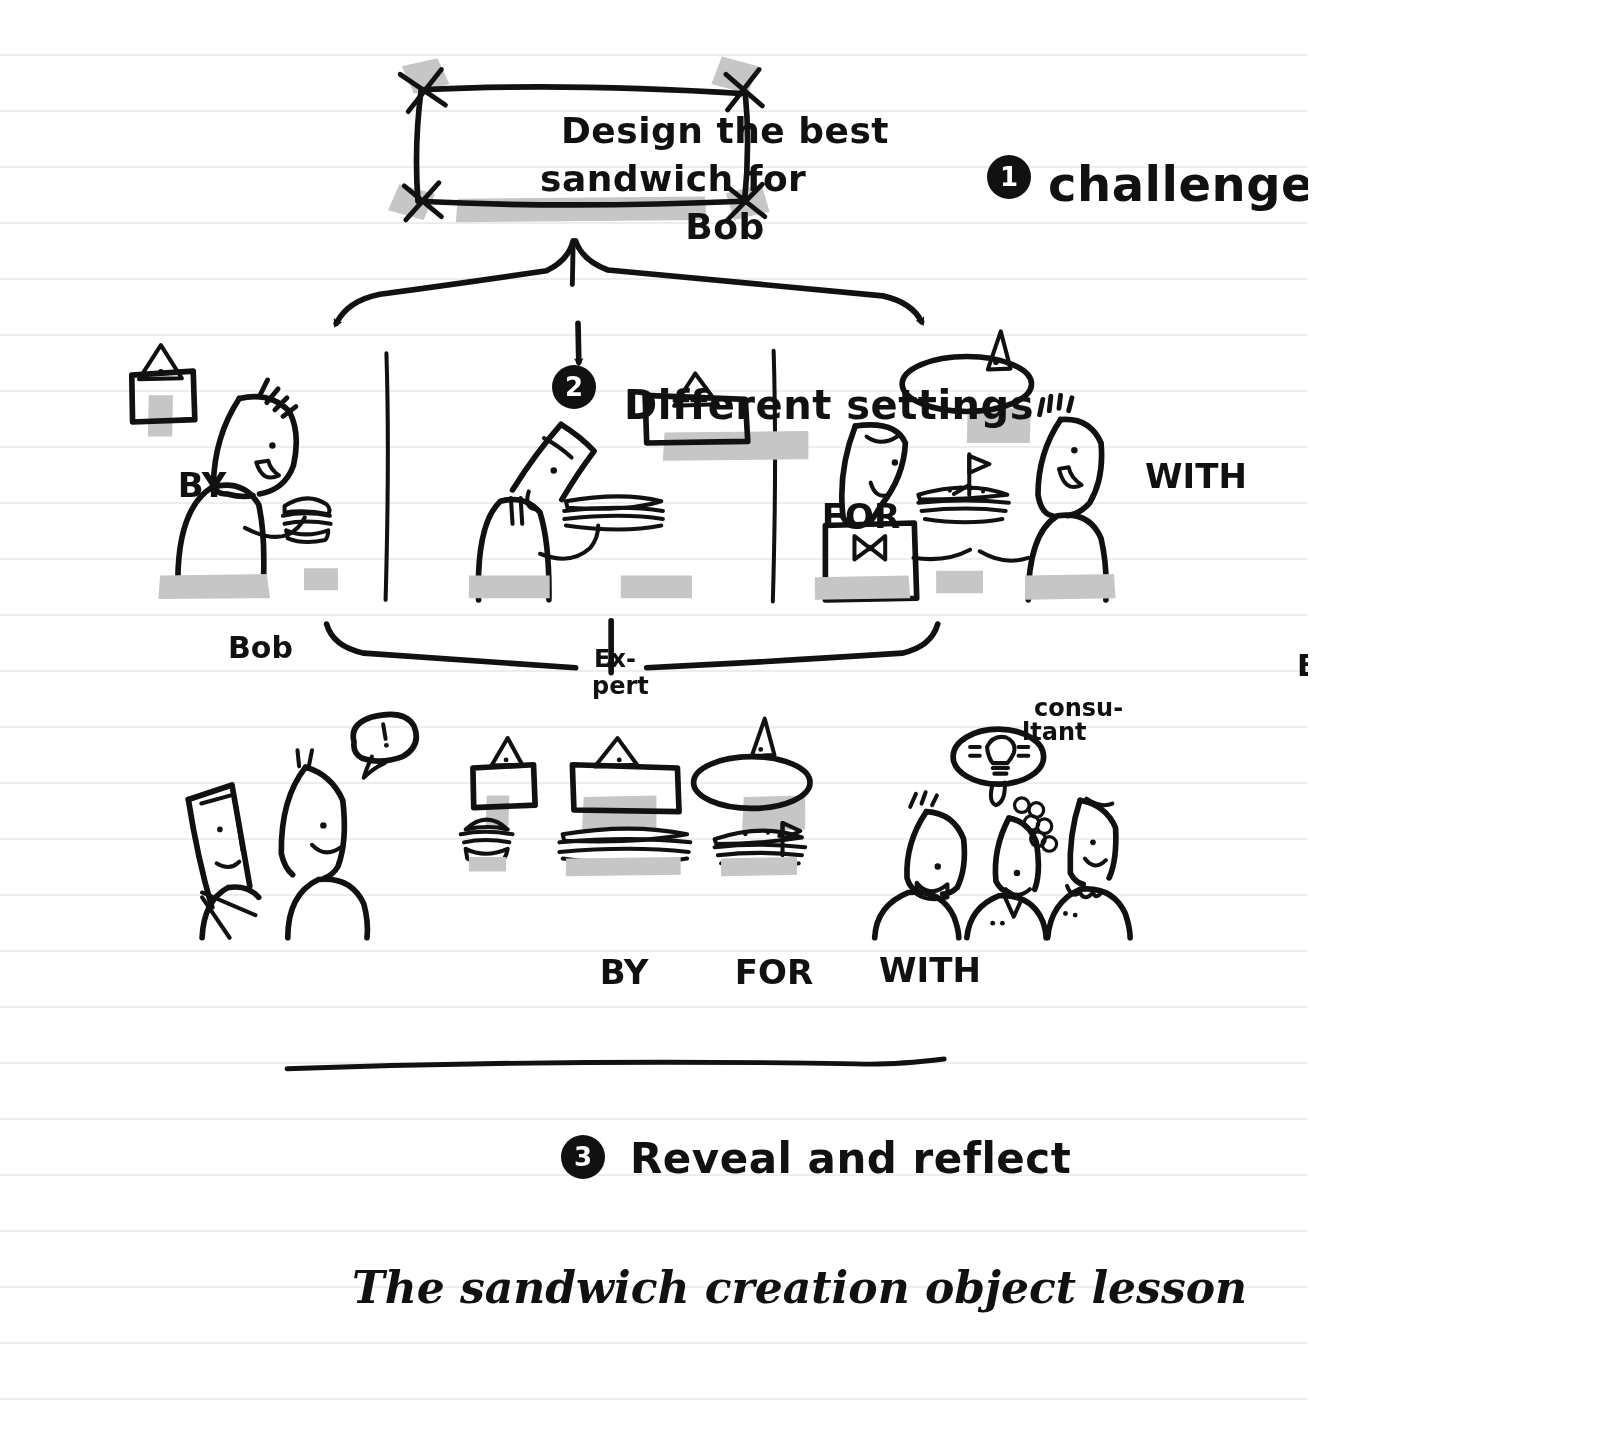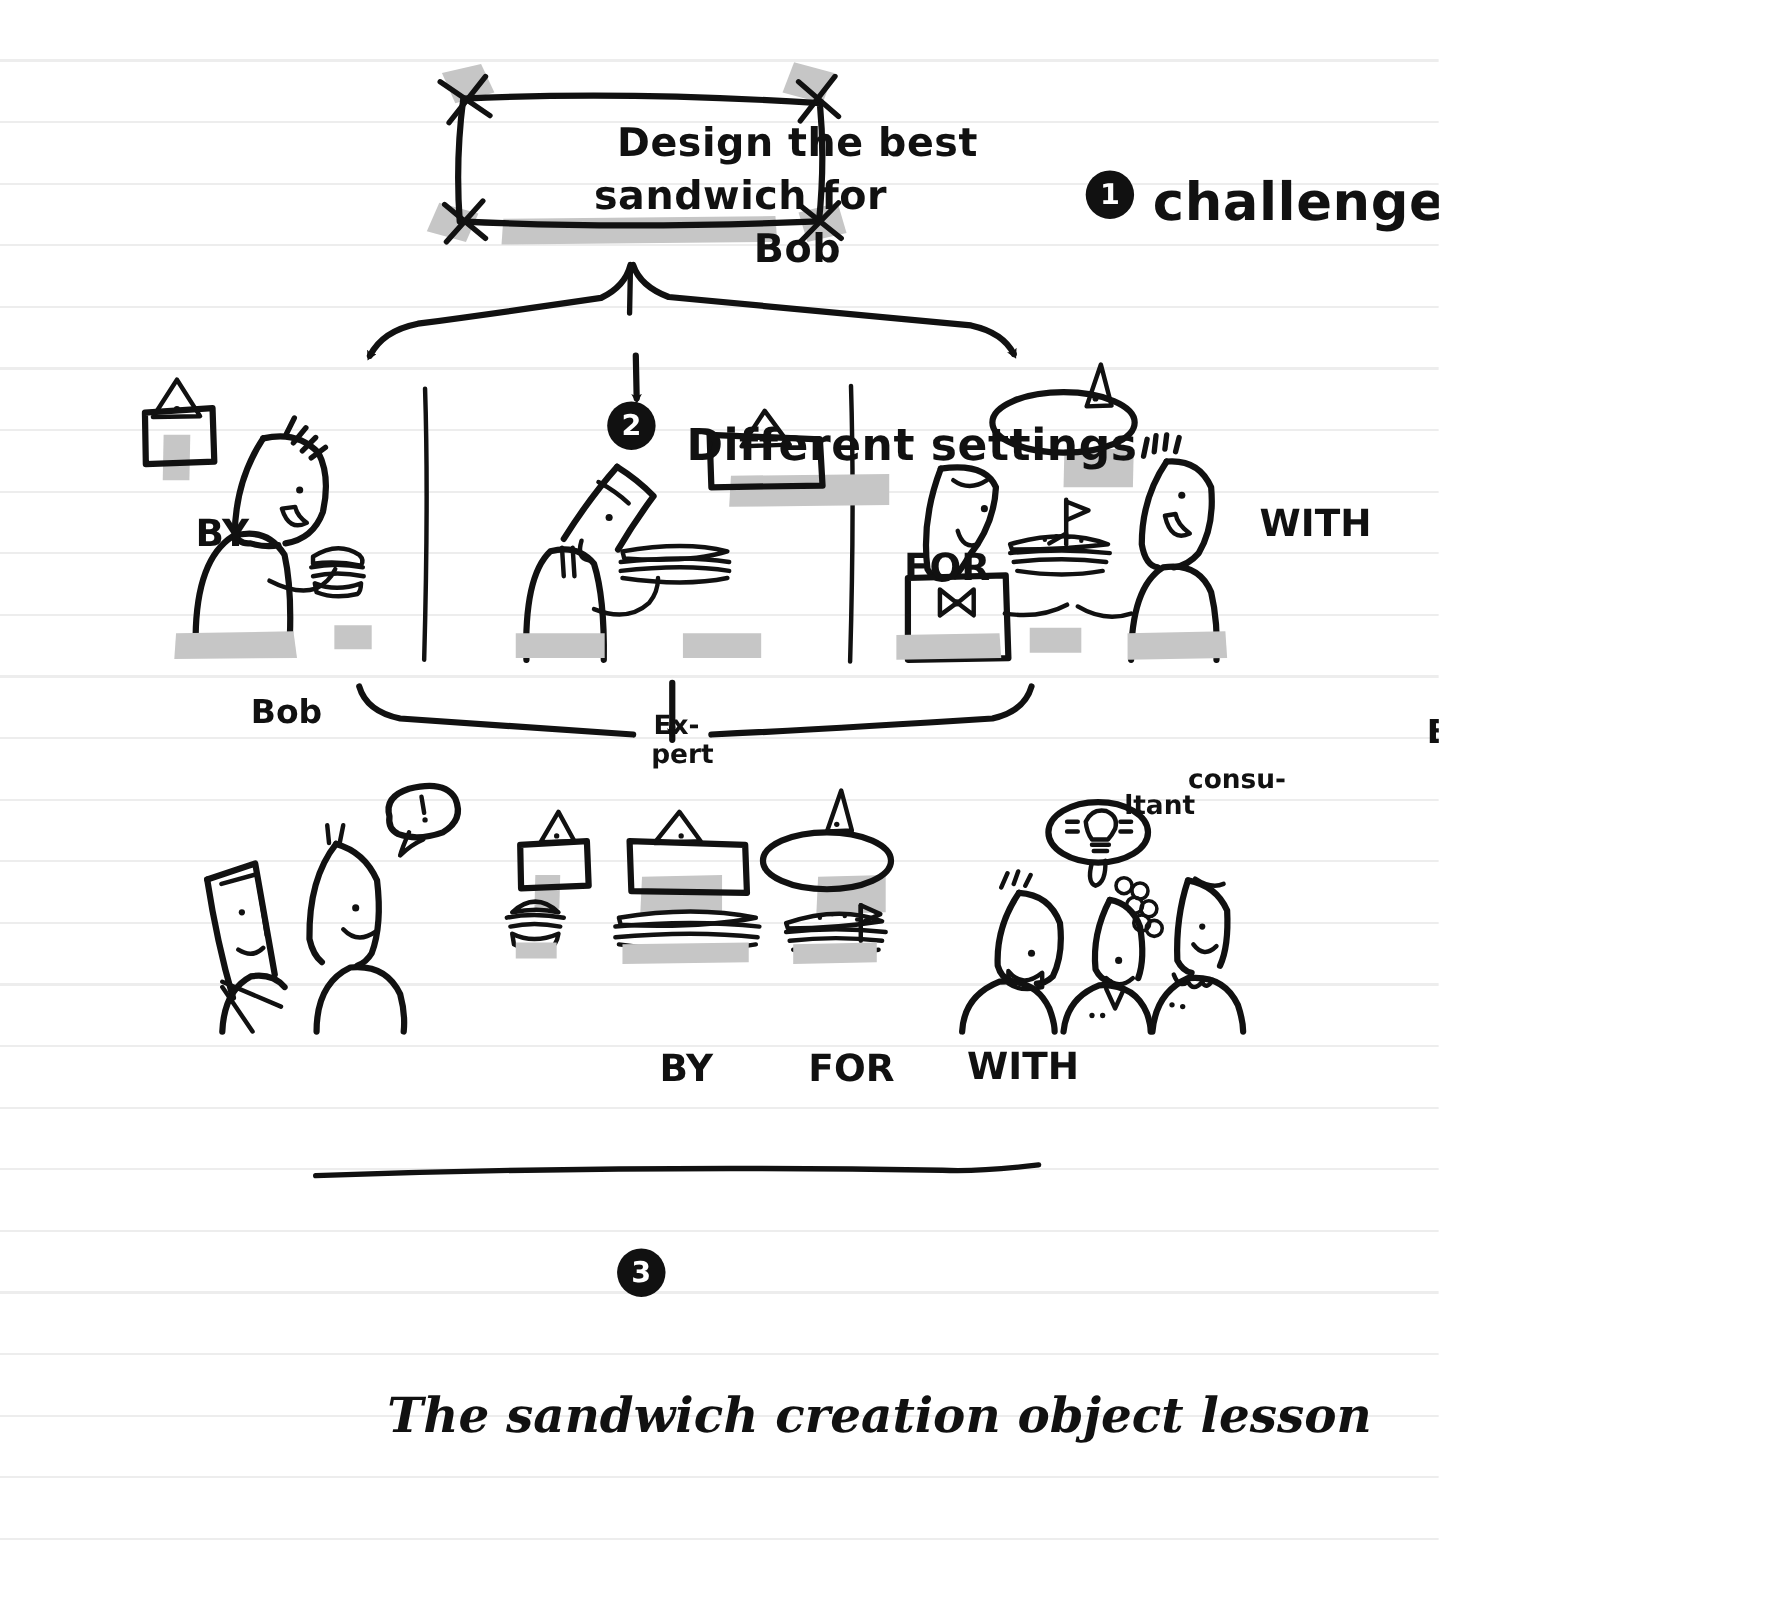--- a/index.html
+++ b/index.html
@@ -359,25 +359,26 @@
   <div class="badge-num" style="left:552px; top:365px;">2</div>
   <div class="lbl hand" style="left:624px; top:382px; font-size:40px;">Different settings</div>
 
   <div class="sign-text" style="left:163px; top:465px; width:78px; text-align:center; font-size:34px;">BY</div>
   <div class="sign-text" style="left:798px; top:496px; width:126px; text-align:center; font-size:34px;">FOR</div>
   <div class="sign-text" style="left:1136px; top:456px; width:120px; text-align:center; font-size:34px;">WITH</div>
 
   <div class="sign-text" style="left:228px; top:630px; font-size:30px;">Bob</div>
   <div class="sign-text" style="left:594px; top:645px; font-size:24px;">Ex-</div>
   <div class="sign-text" style="left:592px; top:672px; font-size:24px;">pert</div>
-  <div class="sign-text" style="left:1080px; top:694px; font-size:24px;text-align:center;">consu-</div>
+  <div class="sign-text" style="left:1034px; top:694px; font-size:24px;text-align:center;">consu-</div>
   <div class="sign-text" style="left:1022px; top:718px; font-size:24px;">ltant</div>
   <div class="sign-text" style="left:1297px; top:648px; font-size:30px;">Bob</div>
 
   <div class="sign-text" style="left:585px; top:952px; width:78px; text-align:center; font-size:34px;">BY</div>
   <div class="sign-text" style="left:708px; top:952px; width:132px; text-align:center; font-size:34px;">FOR</div>
   <div class="sign-text" style="left:870px; top:950px; width:120px; text-align:center; font-size:34px;">WITH</div>
 
   <div class="badge-num" style="left:561px; top:1135px;">3</div>
+  <div class="lbl hand" style="left:630px; top:1134px; font-size:42px;">Reveal and reflect</div>
 
   <div class="lbl script" style="left:352px; top:1262px; font-size:44px;">The sandwich creation object lesson</div>
 
 </div>
 
 </body></html>

